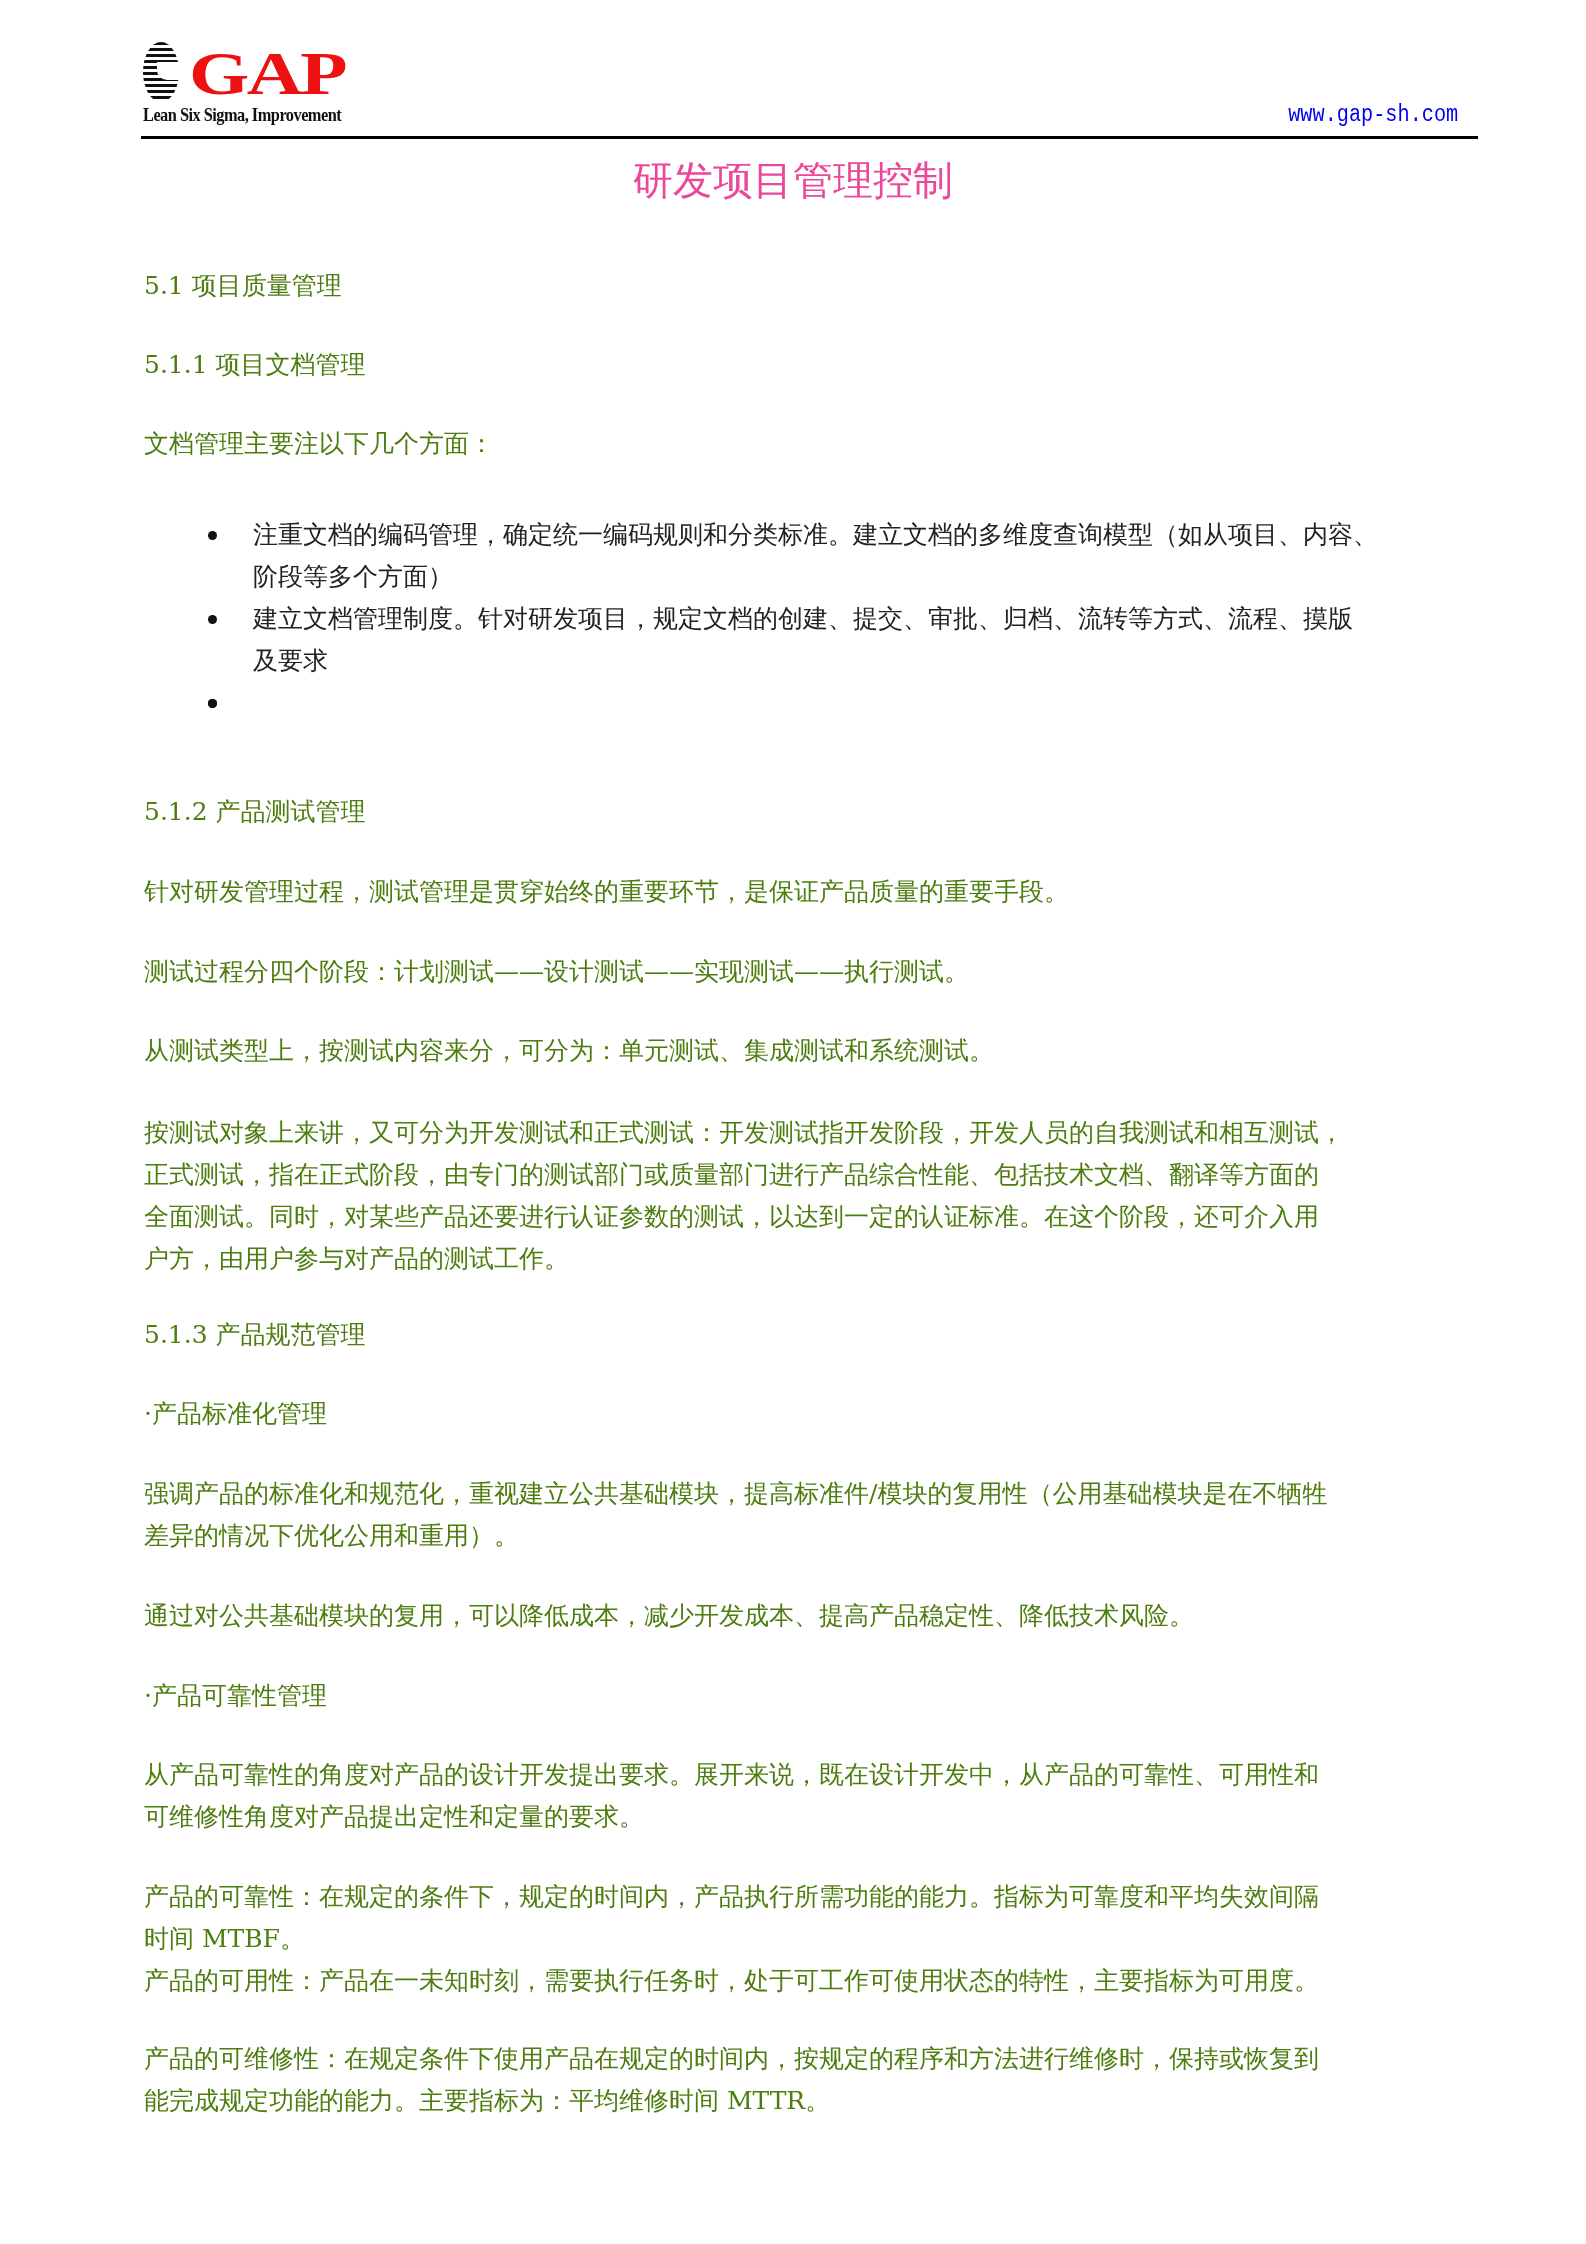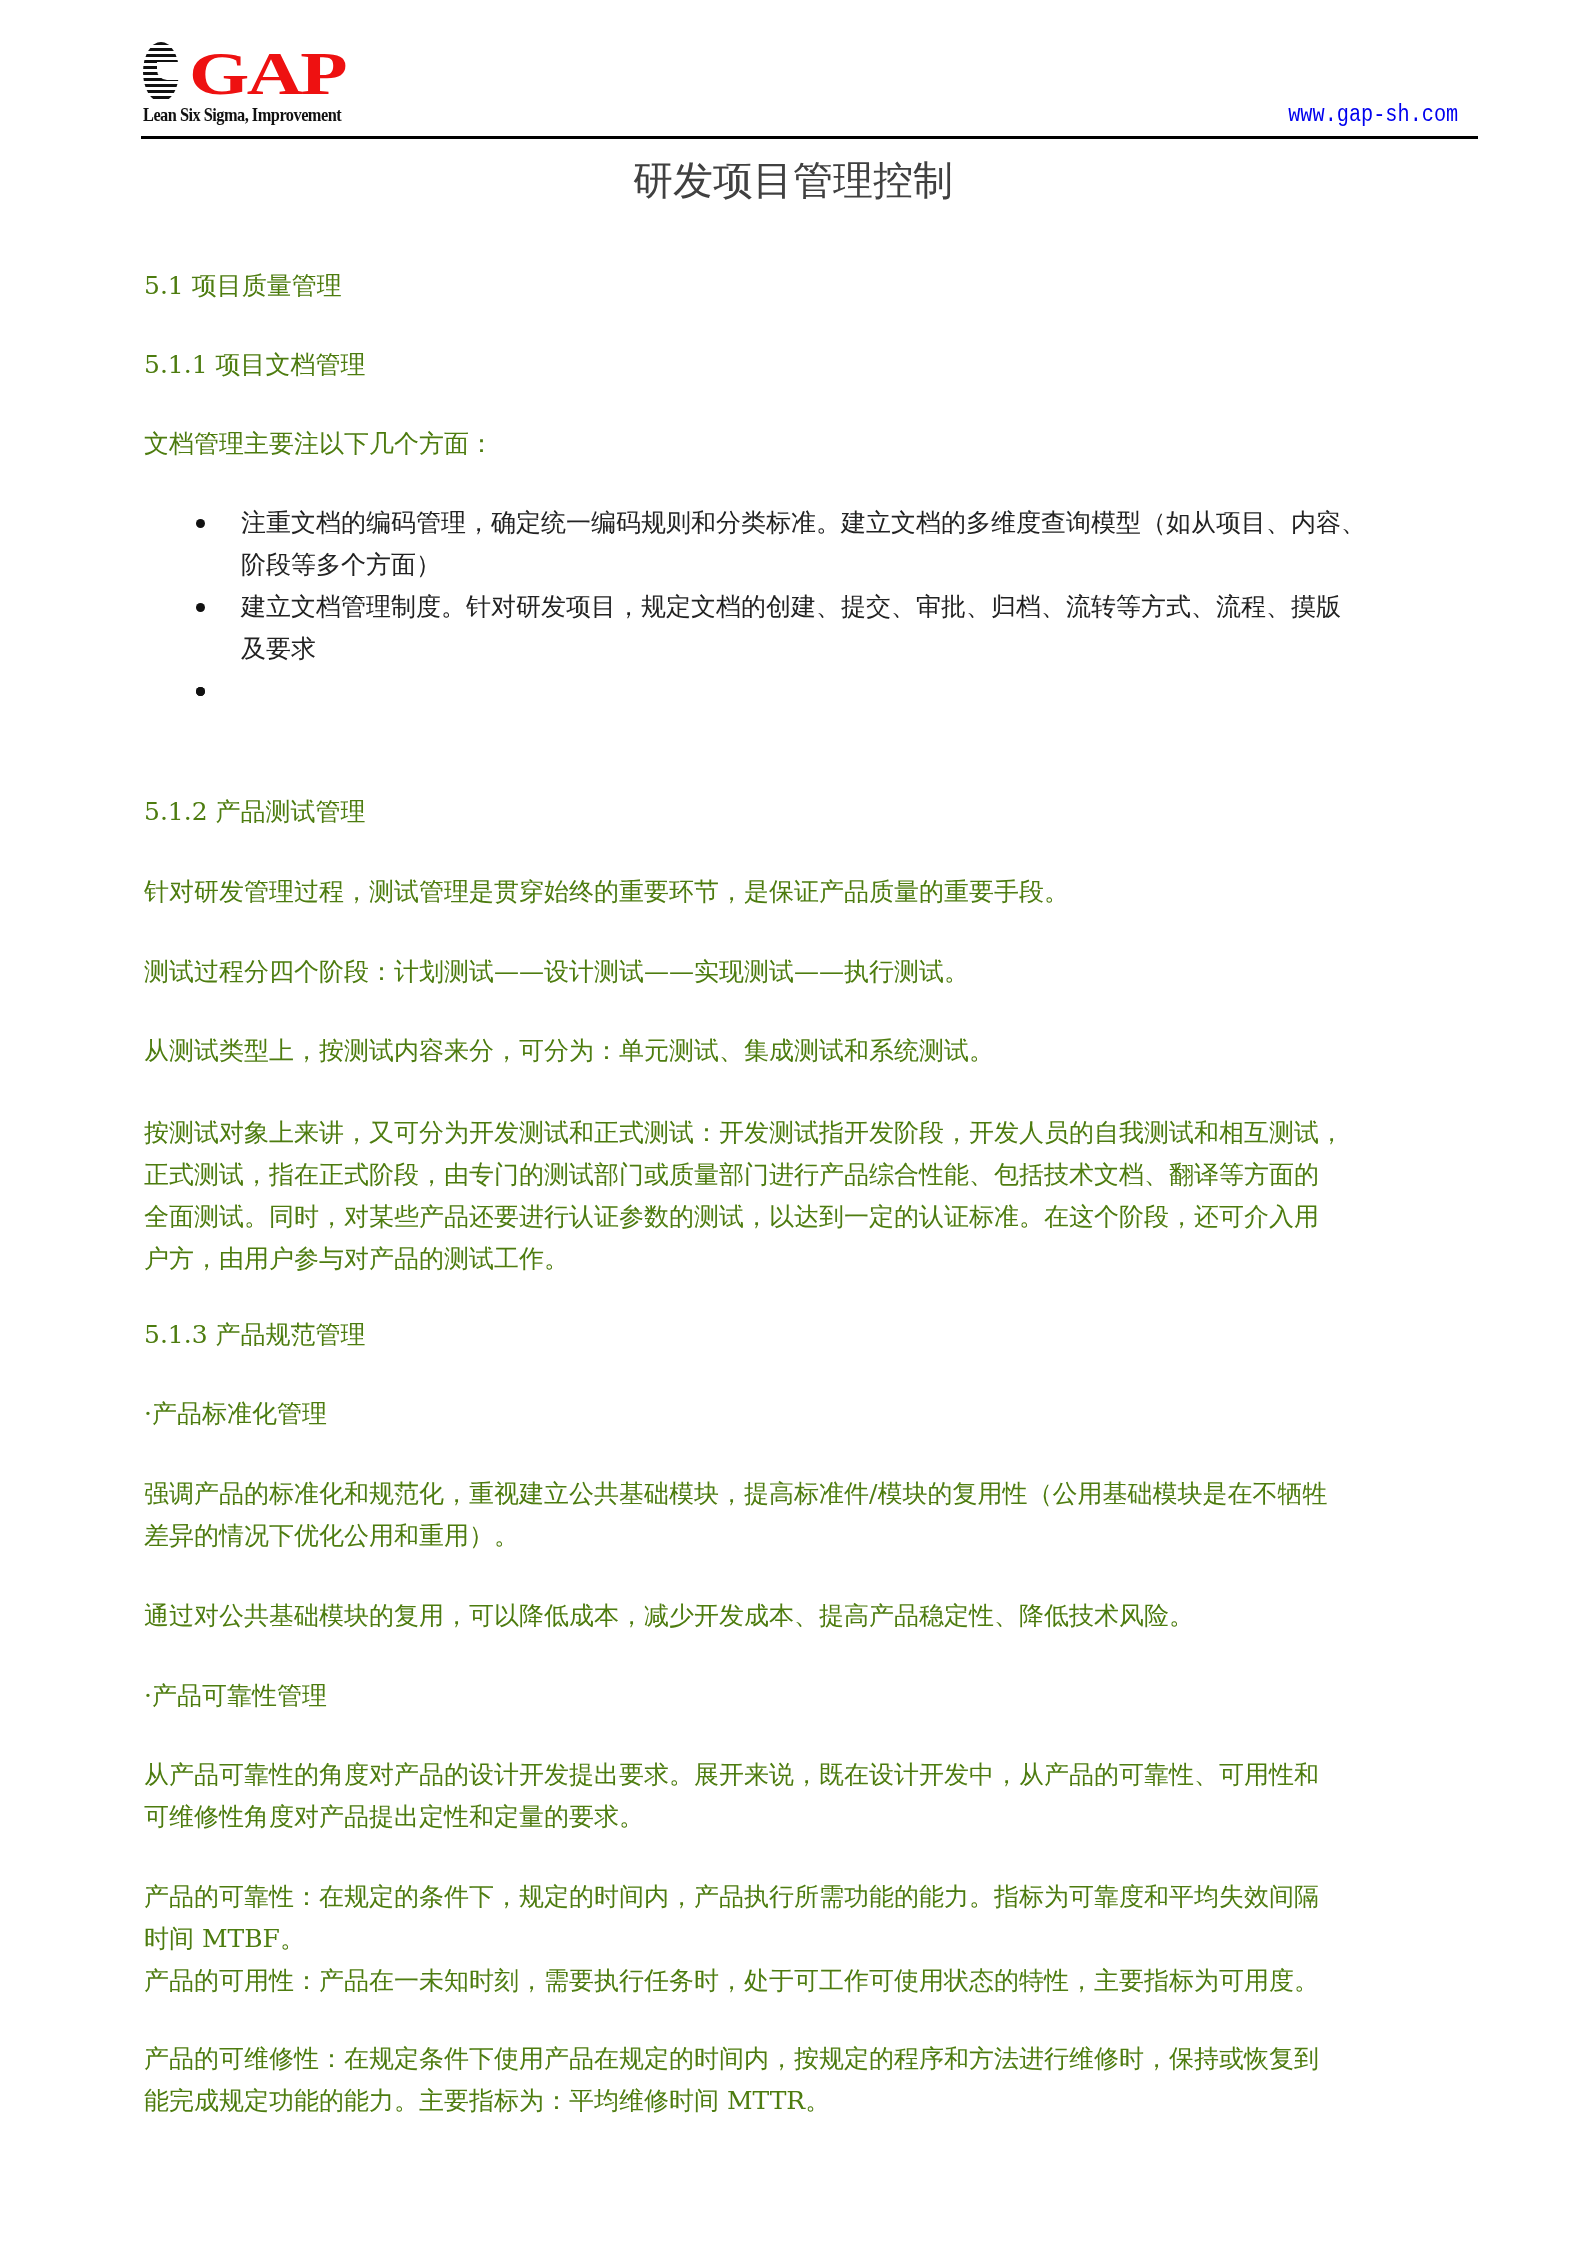--- a/index.html
+++ b/index.html
@@ -9,23 +9,23 @@
   .logo { left:143px; top:42px; width:200px; height:88px;text-align:right; }
   .logo-mark { position:absolute; left:0; top:0; width:36px; height:60px; border-radius:50%;
     background:repeating-linear-gradient(180deg,#111 0 3px,#fff 3px 6px); }
   .logo-mark::after { content:""; position:absolute; left:14px; top:20px; width:22px; height:18px; background:#fff; border-radius:0 0 0 10px; }
   .logo-gap { position:absolute; left:46px; top:6px; height:50px; font-family:"Liberation Serif", serif;
     font-weight:bold; font-size:62px; line-height:50px; color:#ee1111; letter-spacing:-2px; transform:scaleX(1.25); transform-origin:left; }
   .logo-tag { position:absolute; left:0; top:62px; font-family:"Liberation Serif", serif; font-weight:bold;
     font-size:19px; letter-spacing:-0.6px; color:#111; transform:scaleX(0.86); transform-origin:left; white-space:nowrap; }
   .url { right:128px; top:102px; font-family:"Liberation Mono","DejaVu Sans Mono", monospace; font-size:23px; color:#0000ee; transform:scaleX(0.88); transform-origin:right; }
   .hline { left:141px; top:136px; width:1337px; height:3px; background:#000; }
-  .title { left:0; width:1586px; top:152px; text-align:center; font-size:40px; line-height:56px; color:#404040; font-family:"DejaVu Sans","Liberation Sans", sans-serif; }
+  .title { left:0; width:1586px; top:152px; text-align:center; font-size:40px; line-height:56px; color:#ec4899; font-family:"DejaVu Sans","Liberation Sans", sans-serif; }
   .p { left:144px; width:1330px; font-size:25px; line-height:42px; color:#4d7c0f; white-space:nowrap; }
-  .bullets { left:144px; width:1330px; margin:0; padding:0; list-style:none; }
+  .bullets { left:144px; width:1330px; margin:12px; padding:0; list-style:none; }
   .bullets li { position:relative; padding-left:97px; font-size:25px; line-height:42px; color:#222; white-space:nowrap; }
   .bullets li .dot { position:absolute; left:52px; top:17px; width:9px; height:9px; border-radius:50%; background:#111; }
 </style>
 </head>
 <body>
 
 <div class="abs logo">
   <div class="logo-mark"></div>
   <div class="logo-gap">GAP</div>
   <div class="logo-tag">Lean Six Sigma, Improvement</div>

